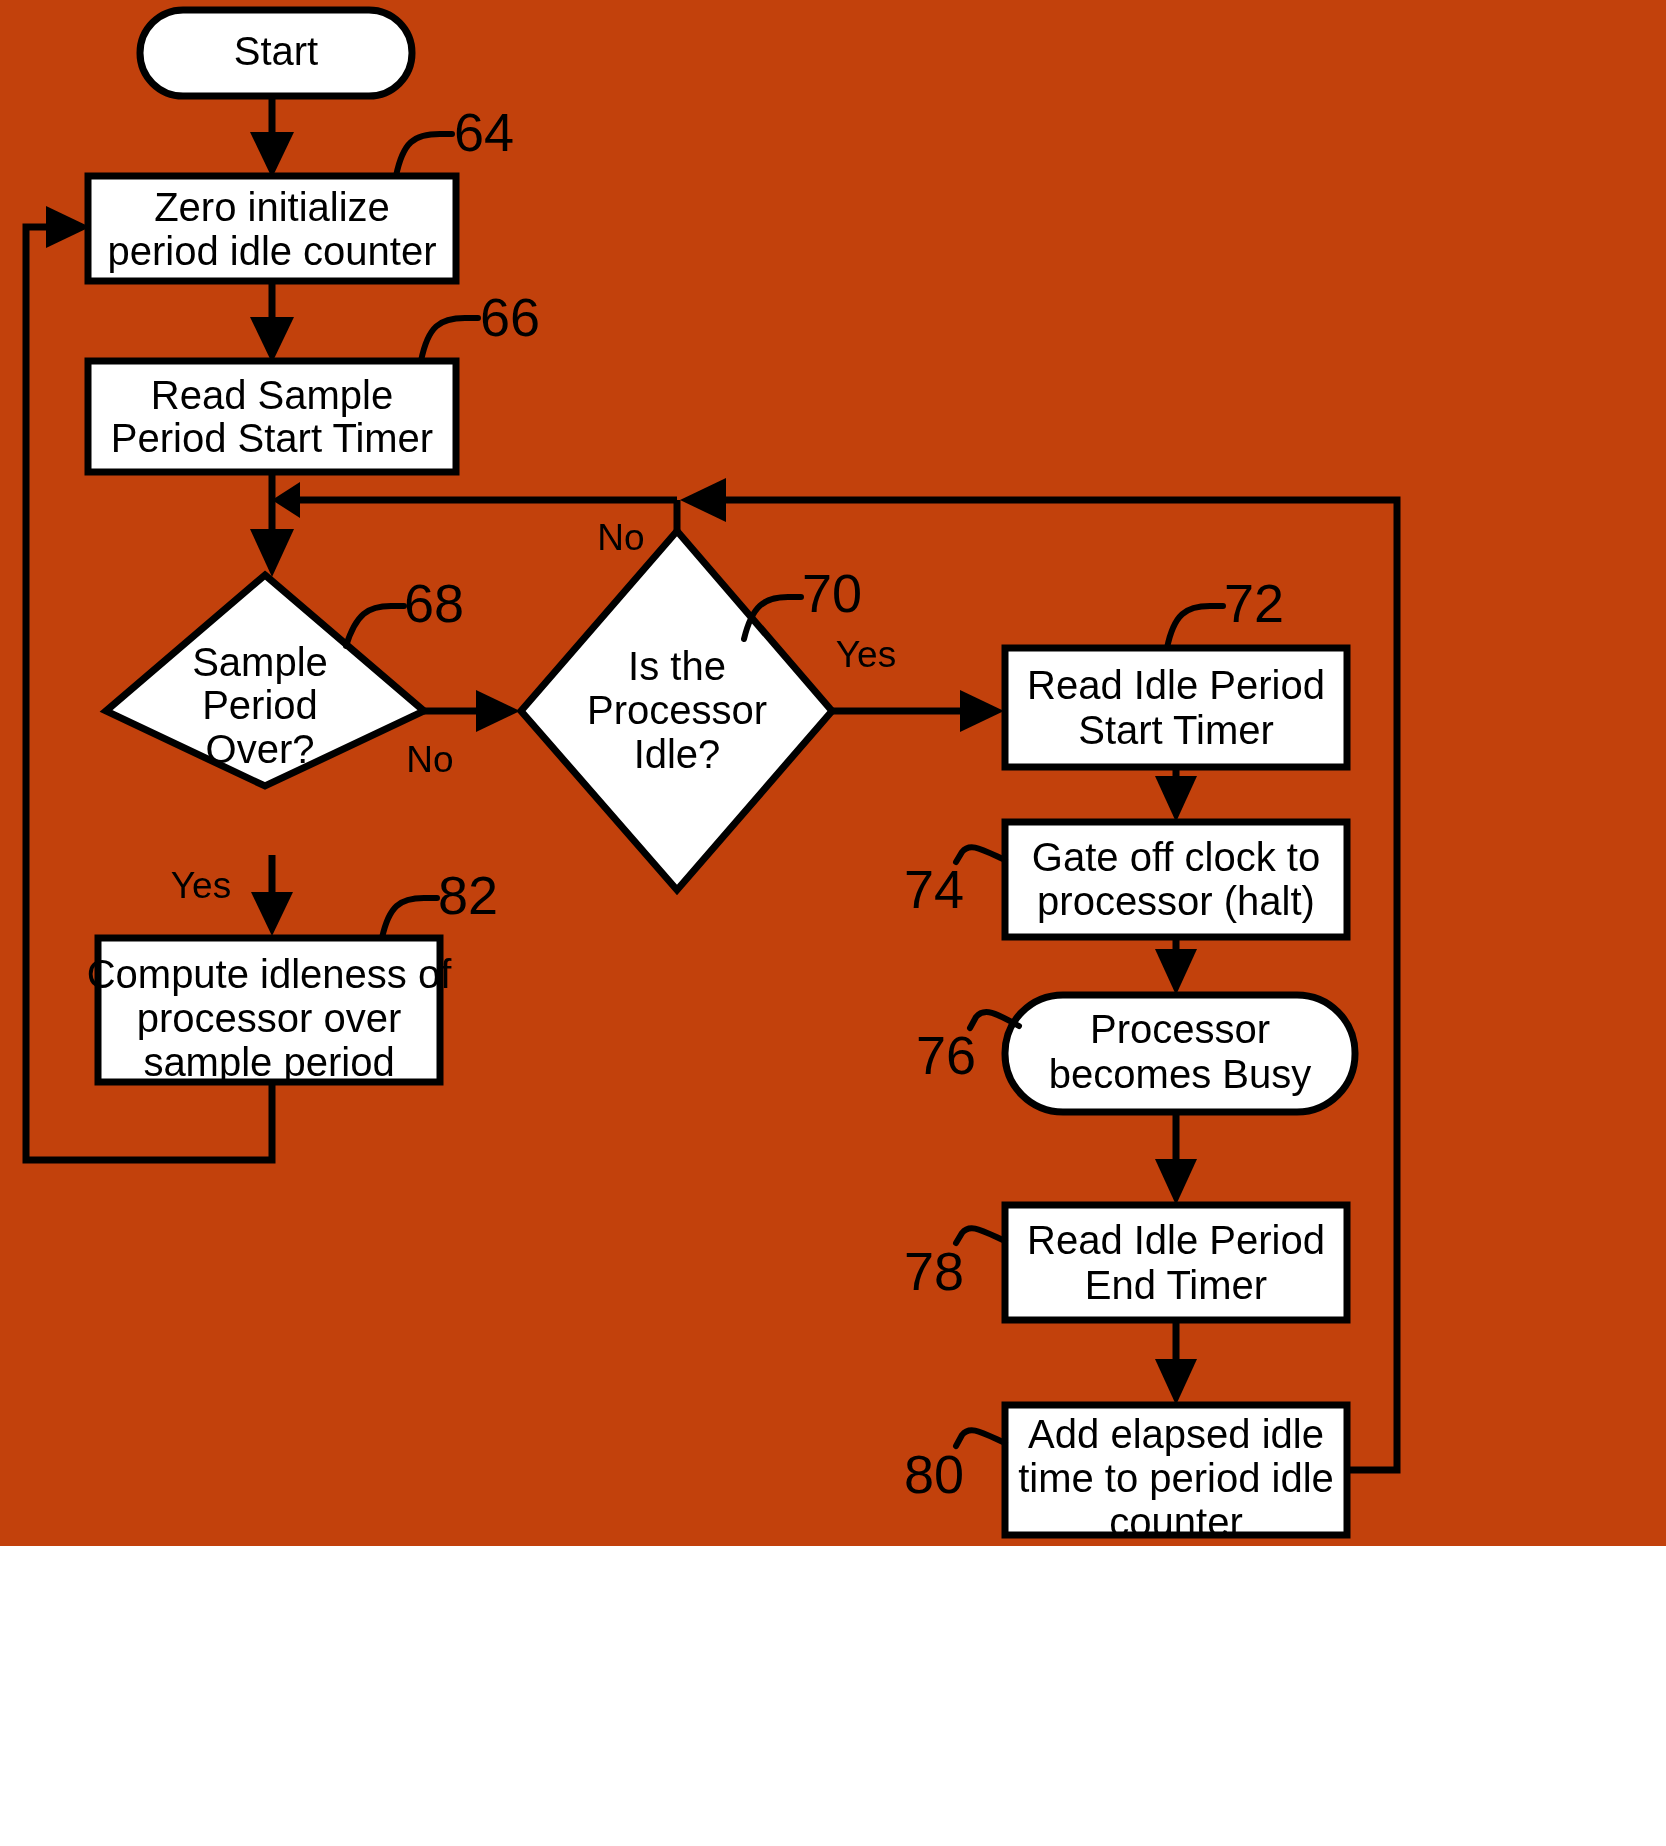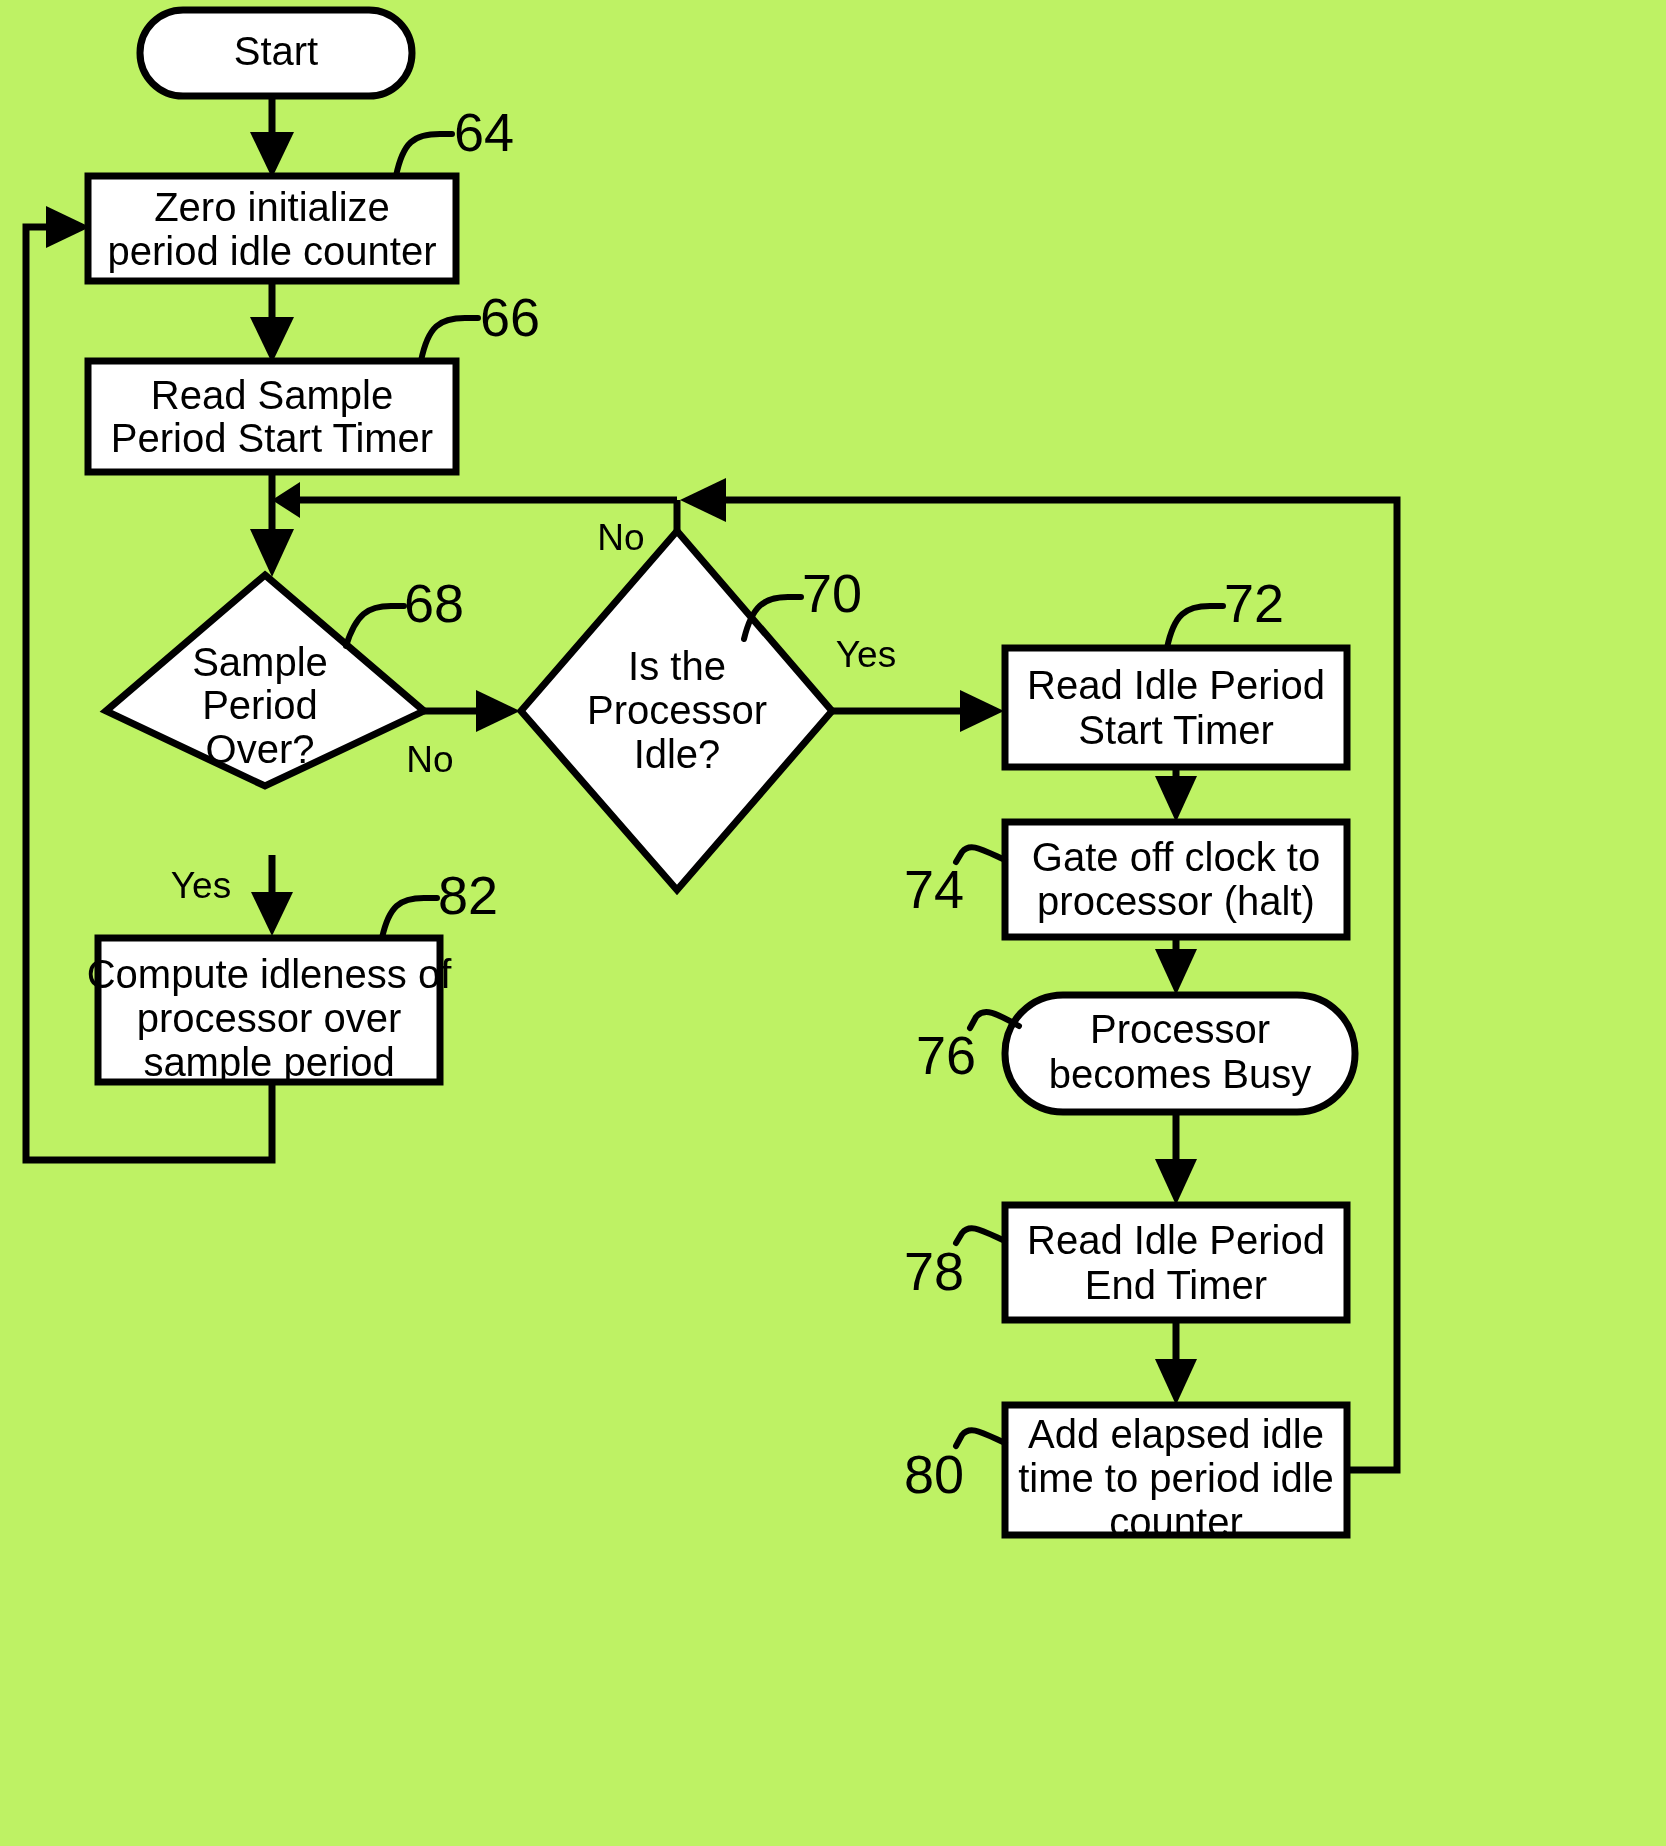--- a/index.html
+++ b/index.html
@@ -9,22 +9,22 @@
   }
   body {
     width: 1666px;
     height: 1846px;
     font-family: "Liberation Sans", sans-serif;
     overflow: hidden;
   }
   #flow-root {
     position: relative;
     width: 1666px;
-    height: 1846px;
-    background: #bef264;
+    height: 1546px;
+    background: #c2410c;
   }
   svg#flow-svg {
     position: absolute;
     top: 0;
     left: 0;
     width: 1666px;
     height: 1846px;
     display: block;
   }
   .shape-stroke {

